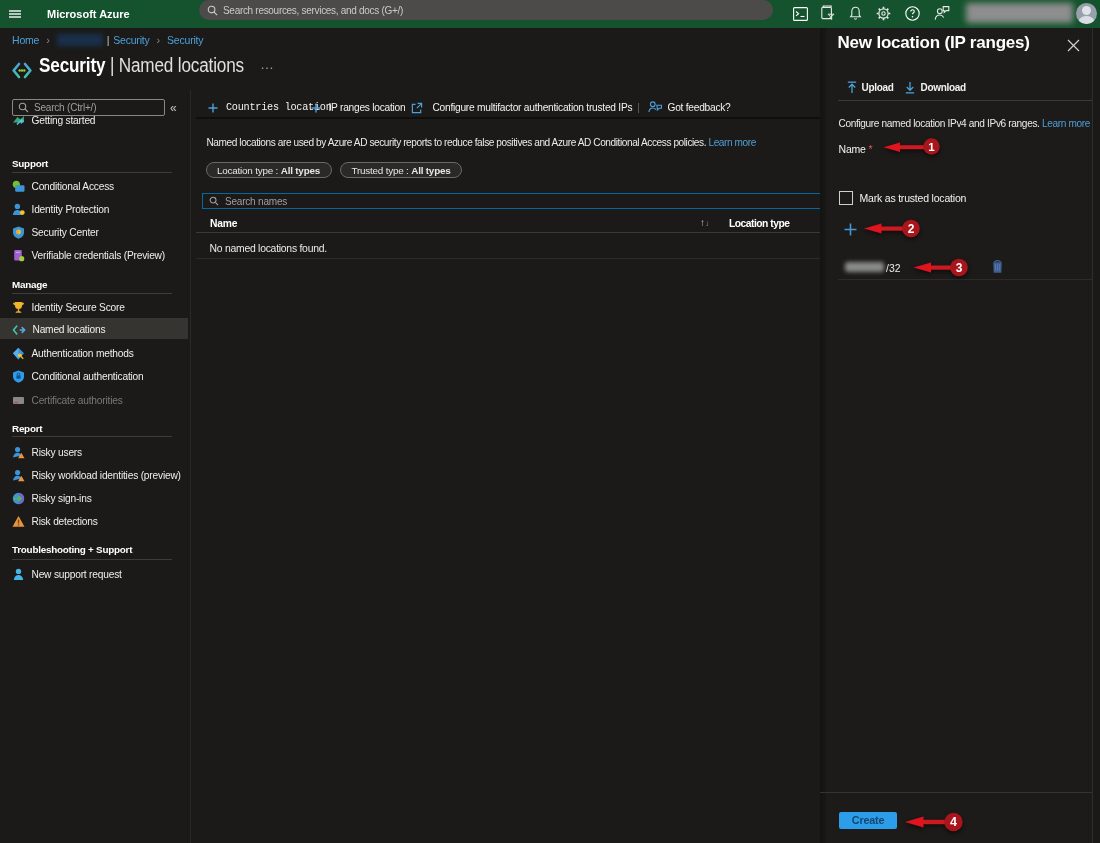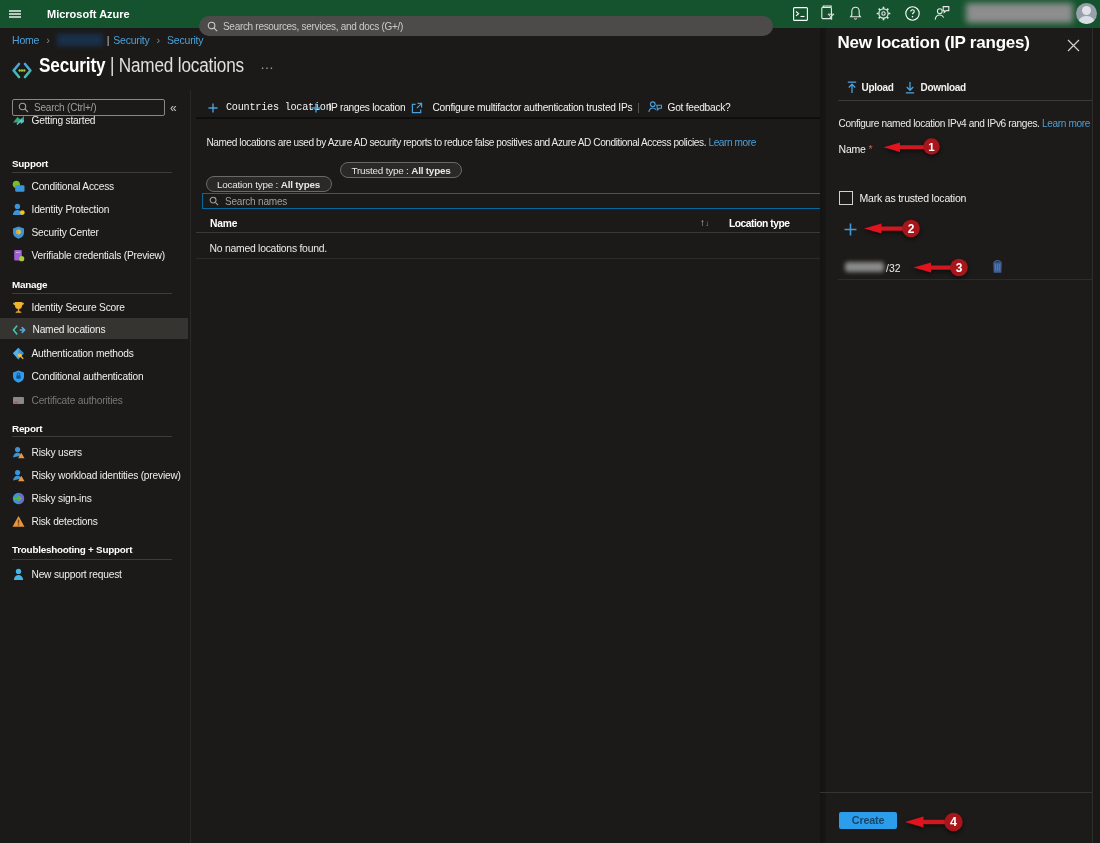--- a/index.html
+++ b/index.html
@@ -2,21 +2,21 @@
 <html><head>
 <meta charset="utf-8">
 <style>
   html,body{margin:0;padding:0;background:#1b1a19;}
   #root{position:relative;width:1100px;height:843px;background:#1b1a19;overflow:hidden;
         font-family:"Liberation Sans",sans-serif;-webkit-font-smoothing:antialiased;}
   .abs{position:absolute;}
   svg{display:block;}
   
   #topbar{position:absolute;left:0;top:0;width:1100px;height:28px;background:#14532d;}
-  #topsearch{position:absolute;left:199px;top:16px;width:574px;height:20px;background:#4c4b4a;border-radius:10px;
+  #topsearch{position:absolute;left:199px;top:0;width:574px;height:20px;background:#4c4b4a;border-radius:10px;
              display:flex;align-items:center;color:#cccac8;font-size:10px;letter-spacing:-0.3px;}
   
   #crumb{position:absolute;left:12px;top:32px;height:15px;display:flex;align-items:center;font-size:10.5px;letter-spacing:-0.2px;color:#4ba0da;}
   
   .nitem{position:absolute;left:11.5px;height:23px;display:flex;align-items:center;gap:7px;font-size:10.2px;letter-spacing:-0.2px;color:#f0eeec;white-space:nowrap;}
   .nhead{position:absolute;left:12px;height:23px;display:flex;align-items:center;font-size:9.9px;letter-spacing:-0.25px;font-weight:bold;color:#ffffff;}
   .ndiv{position:absolute;left:12px;width:160px;height:1px;background:#3d3c3b;}
   
   .tbtn{position:absolute;display:flex;align-items:center;color:#f3f2f1;font-size:10.2px;letter-spacing:-0.25px;white-space:nowrap;height:17px;}
   .pill{position:absolute;height:16px;border:1px solid #6b6966;border-radius:10px;background:#2a2928;
@@ -274,21 +274,21 @@
   <svg class="abs" style="left:648px;top:101px" width="14" height="12" viewBox="0 0 14 12">
         <circle cx="4.8" cy="3.2" r="2.3" fill="none" stroke="#4ba0da" stroke-width="1.1"></circle>
         <path d="M.9 11c.4-2.7 1.9-4 3.9-4 1.3 0 2.4.6 3.1 1.6" fill="none" stroke="#4ba0da" stroke-width="1.1"></path>
         <path d="M8.8 4.2h4.7v3.1h-2.3l-1.9 1.7V7.3z" fill="none" stroke="#4ba0da" stroke-width="1.1"></path>
       </svg>
   <div class="tbtn" style="left:667.5px;top:99px;">Got feedback?</div>
   <div class="abs" style="left:196px;top:117px;width:624px;height:2px;background:#0e0e0e;border-radius:2px;"></div>
 
   <div class="abs" style="left:206.5px;top:137px;font-size:10.1px;letter-spacing:-0.42px;color:#eceae8;white-space:nowrap;">Named locations are used by Azure AD security reports to reduce false positives and Azure AD Conditional Access policies. <span style="color:#4f9fd6;">Learn more</span></div>
 
-  <div class="pill" style="left:205.5px;top:176px;width:126px;">Location type :&nbsp;<b>All types</b></div>
+  <div class="pill" style="left:205.5px;top:162px;width:126px;">Location type :&nbsp;<b>All types</b></div>
   <div class="pill" style="left:340px;top:162px;width:122px;">Trusted type :&nbsp;<b>All types</b></div>
 
   <div class="abs" style="left:202px;top:193px;width:618px;height:14px;border:1px solid #0369a1;background:#1b1a19;display:flex;align-items:center;color:#a19f9d;font-size:10px;letter-spacing:-0.2px;">
     <svg style="margin-left:6px" width="10" height="10" viewBox="0 0 11 11">
       <circle cx="4.5" cy="4.5" r="3.2" fill="none" stroke="#a19f9d" stroke-width="1.2"></circle>
       <path d="M7 7l3 3" stroke="#a19f9d" stroke-width="1.2"></path>
     </svg>
     <span style="margin-left:6px">Search names</span>
   </div>
 

